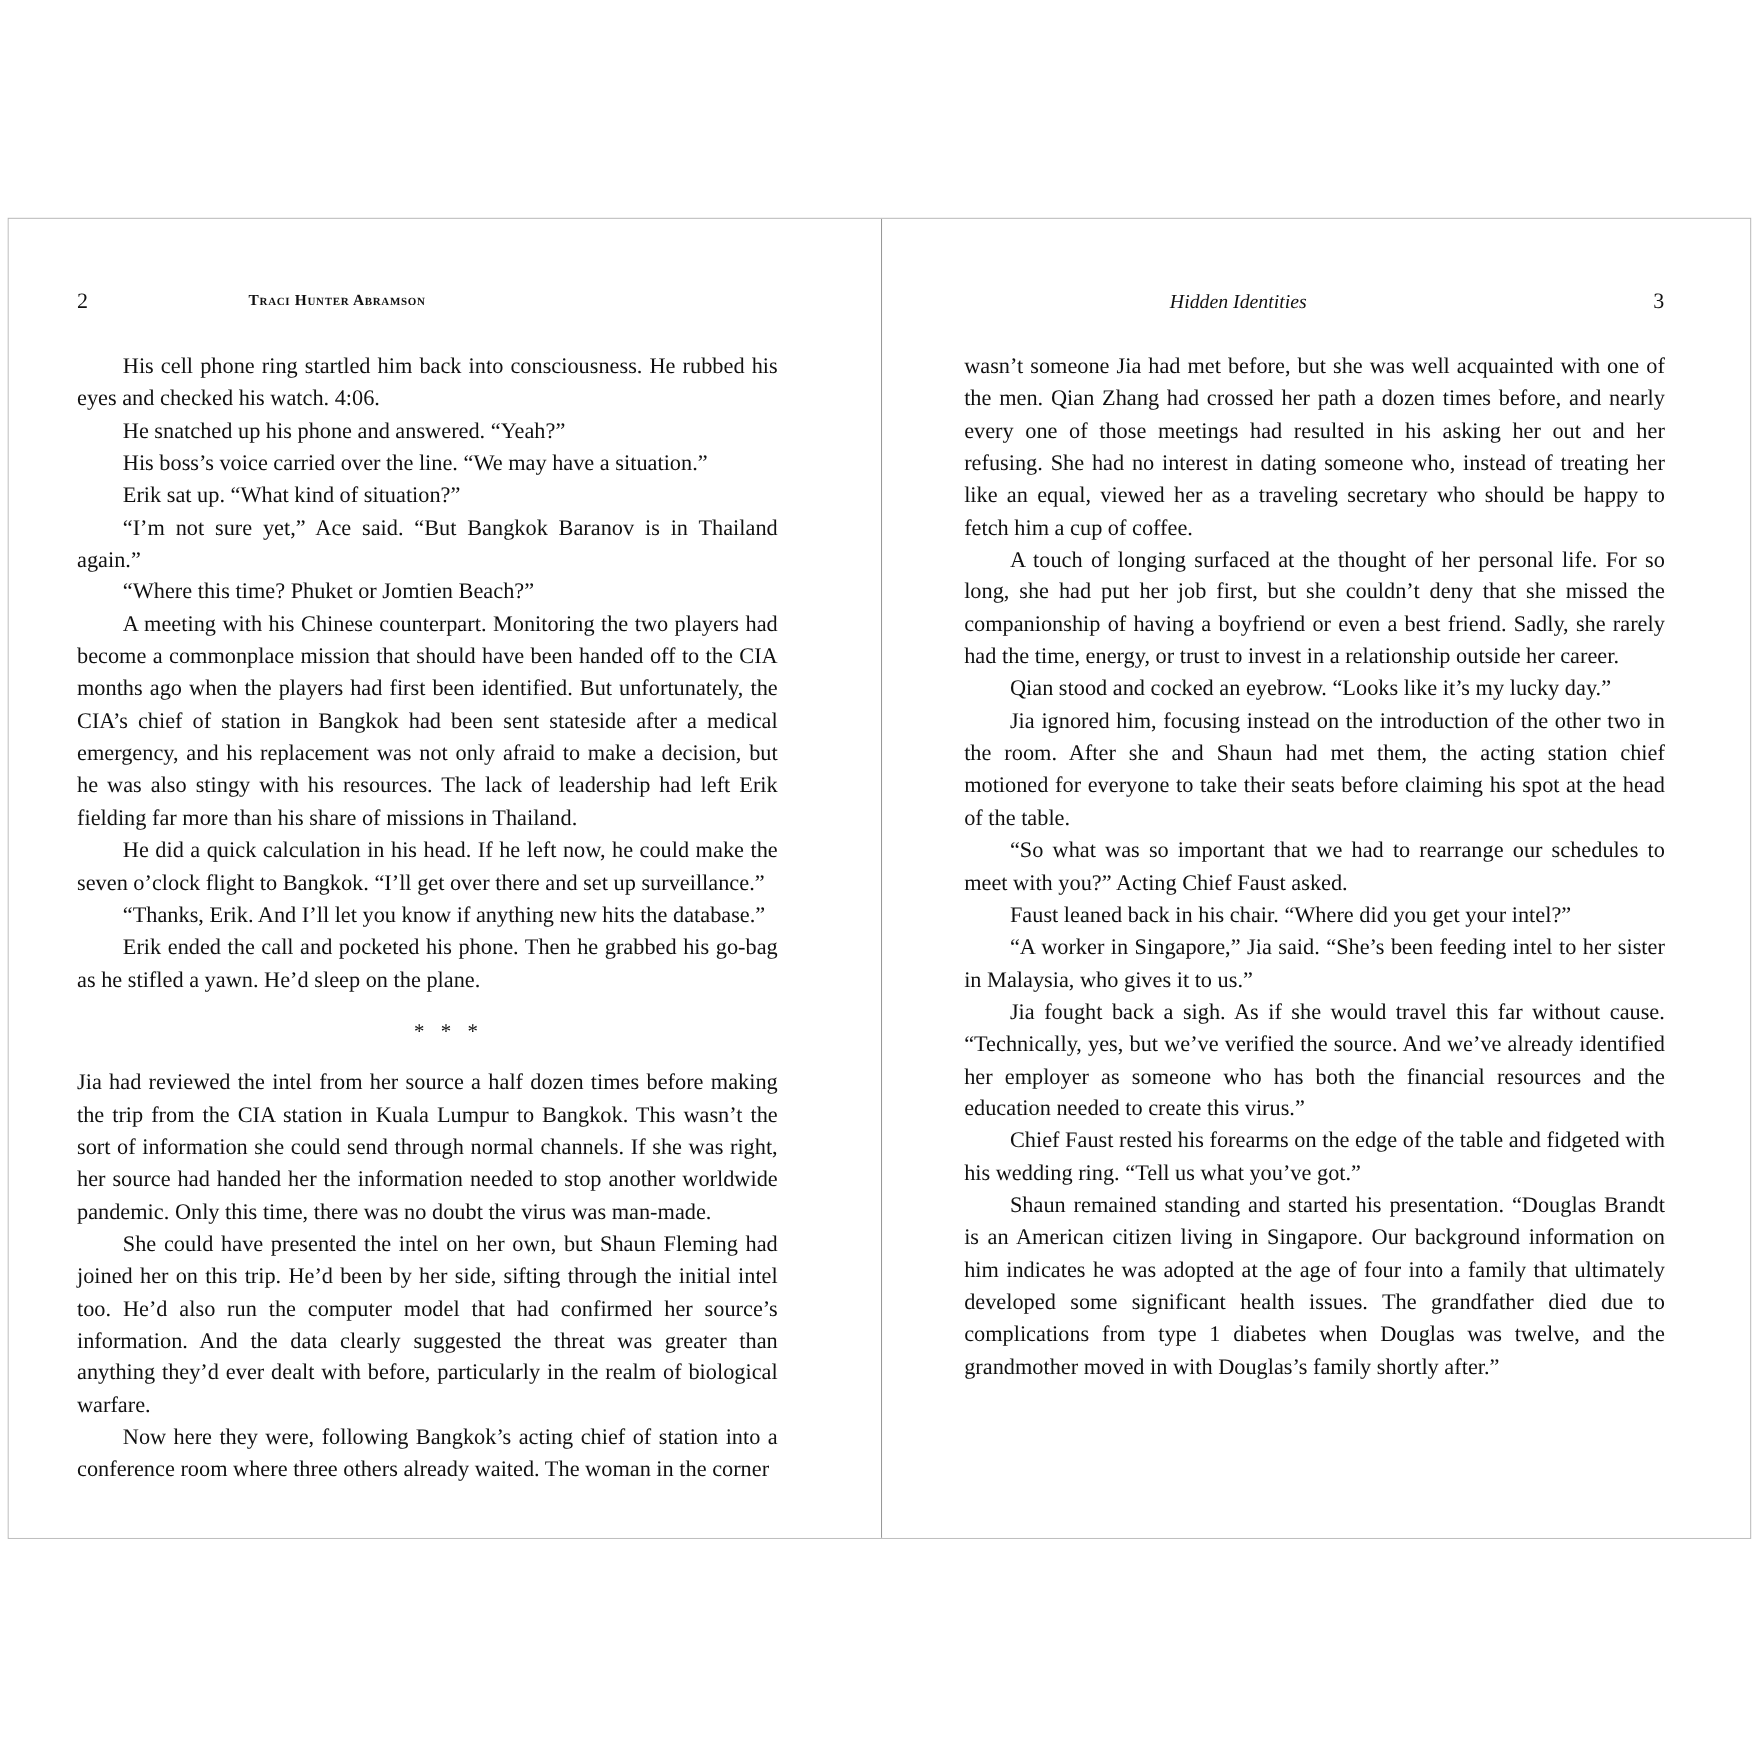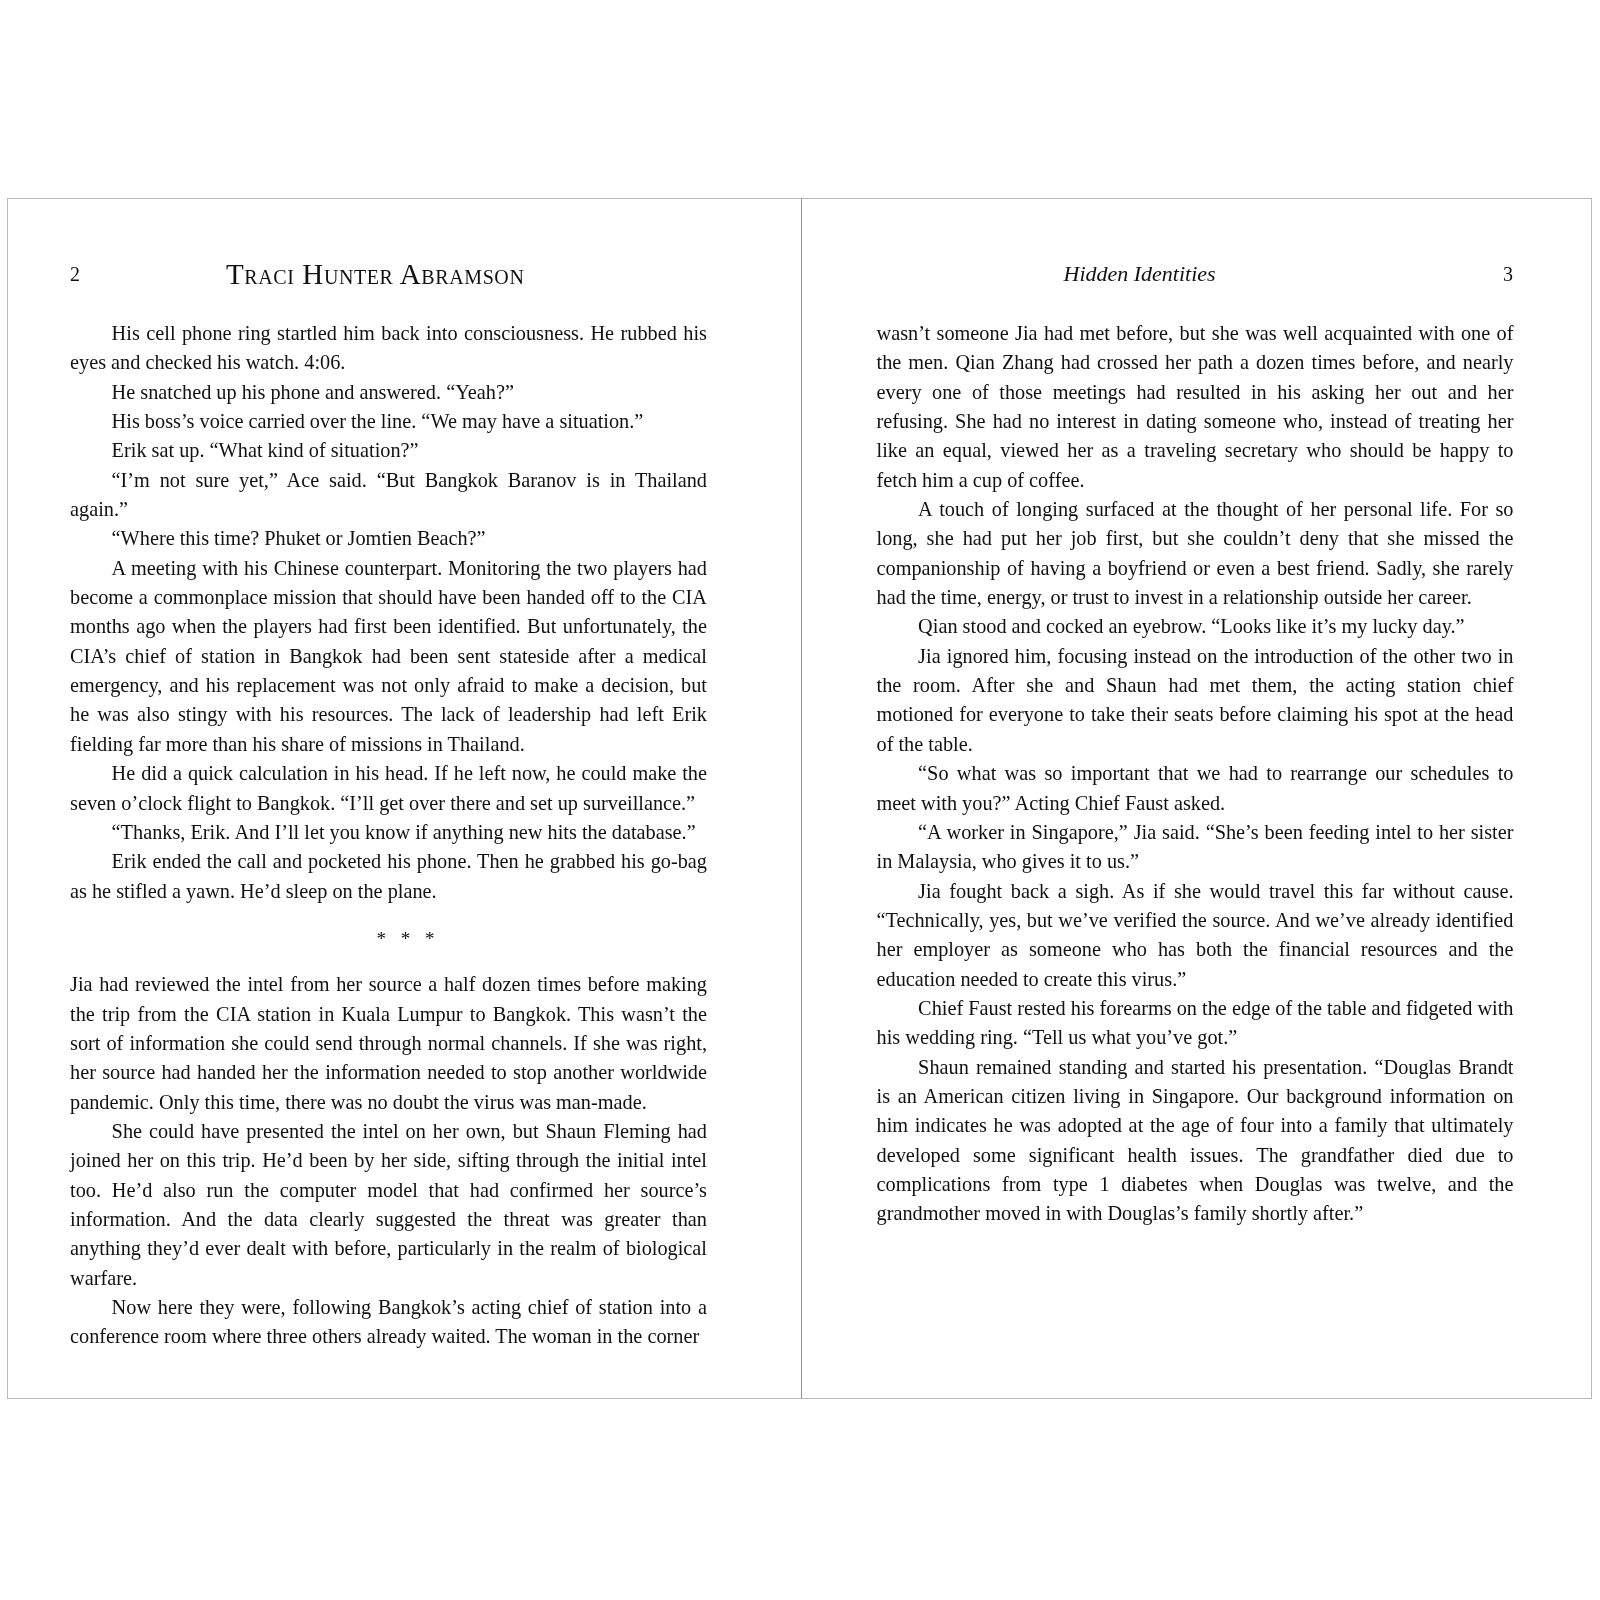--- a/index.html
+++ b/index.html
@@ -58,27 +58,28 @@
 
   .rh-title {
     position: absolute;
     top: 0;
     line-height: 26px;
     white-space: nowrap;
   }
   .rh-author {
     left: 218px;
     font-variant: small-caps;
-    font-size: 29px;
+    font-size: 14px;
     letter-spacing: 0.6px;
+    font-weight: bold;
   }
   .rh-booktitle {
     left: 262px;
     font-style: italic;
-    font-size: 22px;
+    font-size: 18px;
   }
 
   
   .textblock {
     position: absolute;
     top: 120px;
     font-size: 20.3px;
     line-height: 29.35px;
     text-align: justify;
     text-justify: inter-word;
@@ -144,20 +145,21 @@
       <span class="rh-title rh-booktitle">Hidden Identities</span>
       <span class="rh-folio">3</span>
     </div>
 
     <div class="textblock">
       <p class="no-indent">wasn’t someone Jia had met before, but she was well acquainted with one of the men. Qian Zhang had crossed her path a dozen times before, and nearly every one of those meetings had resulted in his asking her out and her refusing. She had no interest in dating someone who, instead of treating her like an equal, viewed her as a traveling secretary who should be happy to fetch him a cup of coffee.</p>
       <p>A touch of longing surfaced at the thought of her personal life. For so long, she had put her job first, but she couldn’t deny that she missed the companionship of having a boyfriend or even a best friend. Sadly, she rarely had the time, energy, or trust to invest in a relationship outside her career.</p>
       <p>Qian stood and cocked an eyebrow. “Looks like it’s my lucky day.”</p>
       <p>Jia ignored him, focusing instead on the introduction of the other two in the room. After she and Shaun had met them, the acting station chief motioned for everyone to take their seats before claiming his spot at the head of the table.</p>
       <p>“So what was so important that we had to rearrange our schedules to meet with you?” Acting Chief Faust asked.</p>
+      <p>Faust leaned back in his chair. “Where did you get your intel?”</p>
       <p>“A worker in Singapore,” Jia said. “She’s been feeding intel to her sister in Malaysia, who gives it to us.”</p>
       <p>Jia fought back a sigh. As if she would travel this far without cause. “Technically, yes, but we’ve verified the source. And we’ve already identified her employer as someone who has both the financial resources and the education needed to create this virus.”</p>
       <p>Chief Faust rested his forearms on the edge of the table and fidgeted with his wedding ring. “Tell us what you’ve got.”</p>
       <p>Shaun remained standing and started his presentation. “Douglas Brandt is an American citizen living in Singapore. Our background information on him indicates he was adopted at the age of four into a family that ultimately developed some significant health issues. The grandfather died due to complications from type 1 diabetes when Douglas was twelve, and the grandmother moved in with Douglas’s family shortly after.”</p>
     </div>
   </div>
 
 </div>
 
 </body></html>

